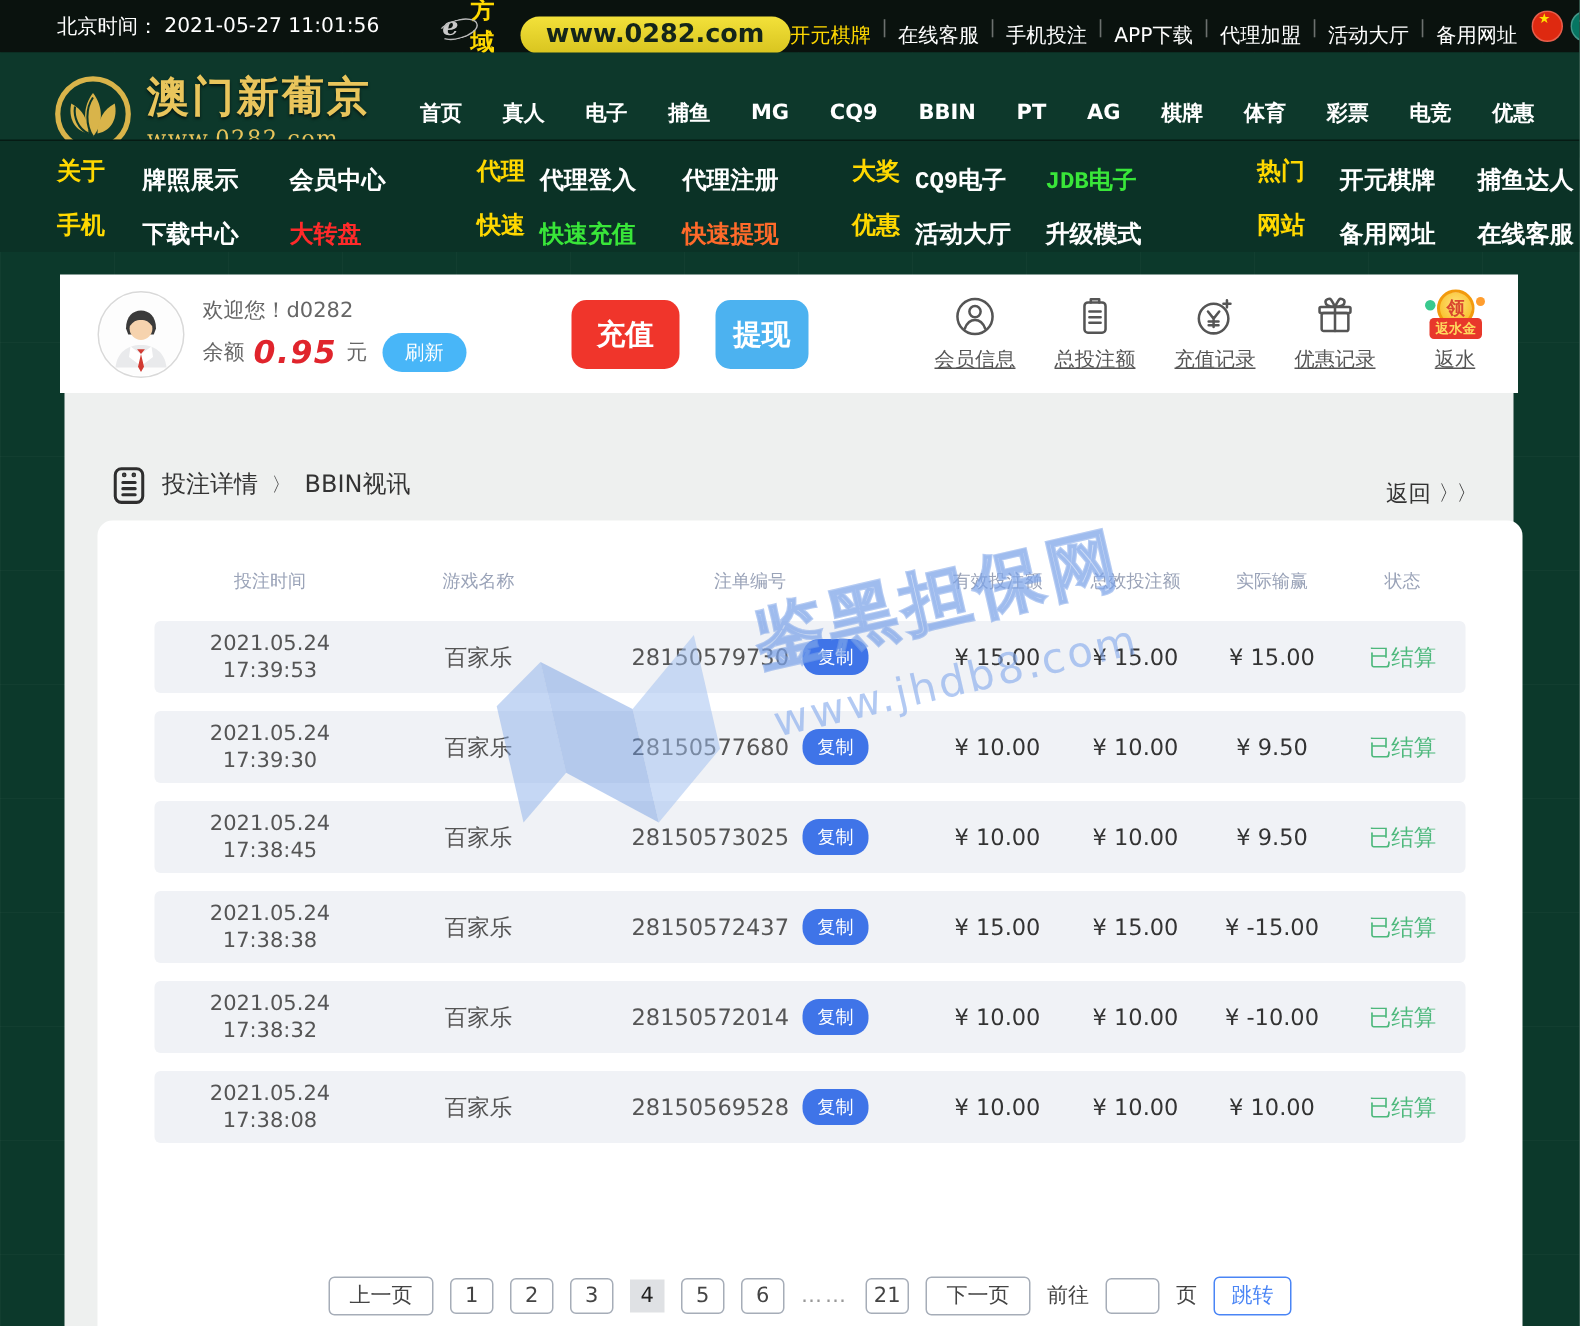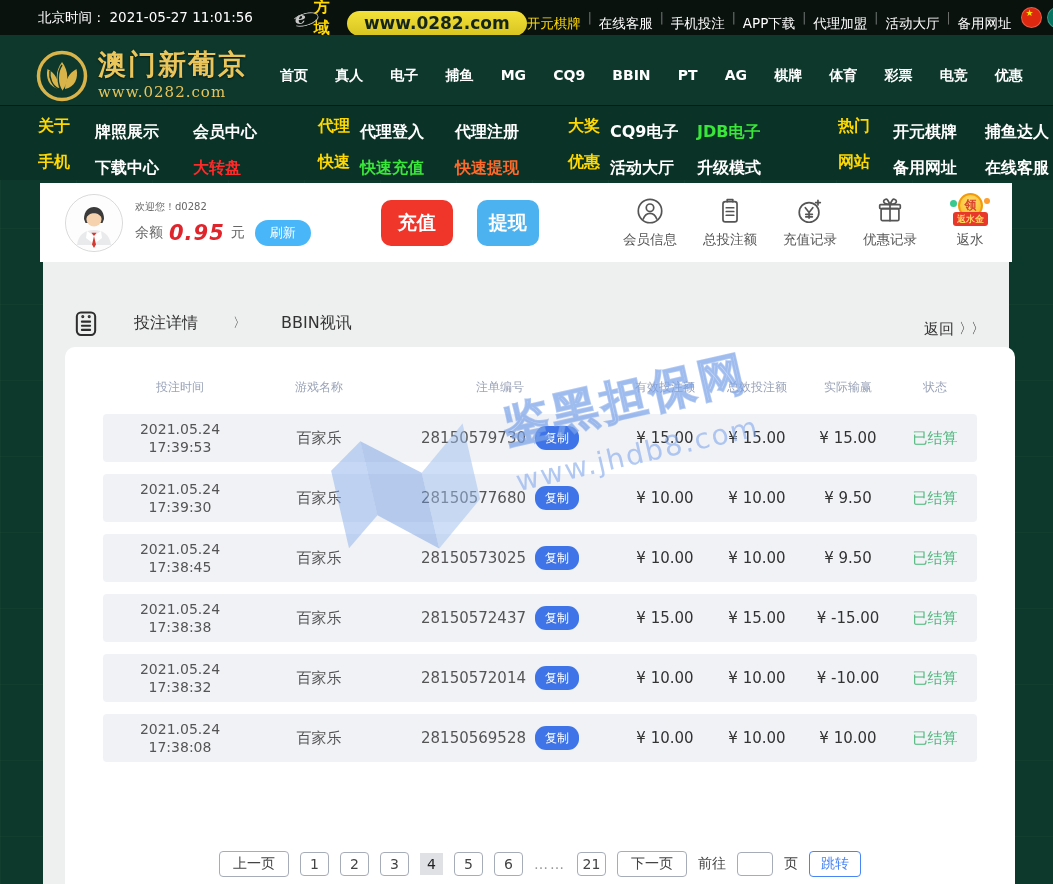--- a/index.html
+++ b/index.html
@@ -39,54 +39,54 @@
     display:flex;align-items:center;padding:0 18px 0 36px;box-sizing:border-box;justify-content:space-between;}
   .logo{display:flex;align-items:center;gap:10px;}
   .logo-emblem{width:52px;height:52px;flex:none;}
   .logo-title{font-family:"DejaVu Serif","Liberation Serif",serif;font-size:28px;font-weight:bold;color:#e9c55c;
     letter-spacing:2px;line-height:1;text-shadow:0 1px 2px rgba(0,0,0,.6);}
   .logo-domain{font-family:"DejaVu Serif","Liberation Serif",serif;font-size:15px;color:#e9c55c;margin-top:4px;letter-spacing:1px;}
   .nav{flex:1;display:flex;justify-content:space-between;margin-left:32px;padding-right:12px;}
   .nav-item{color:#fff;font-weight:bold;font-size:14px;}
 
   
-  .subnav{position:absolute;top:105px;left:0;right:0;height:75px;background:#0b3226;
-    border-top:1px solid rgba(0,0,0,.45);box-sizing:border-box;padding-top:2px;}
+  .subnav{position:absolute;top:93px;left:0;right:0;height:75px;background:#0b3226;
+    border-top:1px solid rgba(0,0,0,.45);box-sizing:border-box;padding-top:2px;font-family:Liberation Mono, monospace;}
   .sub-row{display:grid;grid-template-columns:57px 98px 125px 42px 95px 113px 42px 87px 141px 55px 92px 1fr;
     padding-left:38px;height:36px;align-items:center;font-size:16px;font-weight:bold;white-space:nowrap;}
   .sub-label{color:#ffd800;}
 
   
   .userbar{position:absolute;left:40px;top:183px;width:972px;height:79px;background:#fff;
     display:flex;align-items:center;padding-left:25px;box-sizing:border-box;}
   .avatar{width:56px;height:56px;border-radius:50%;border:1px solid #d9d9d9;overflow:hidden;flex:none;background:#fff;}
   .user-meta{margin-left:12px;}
-  .welcome{font-size:10px;color:#666;}
+  .welcome{font-size:14px;color:#666;}
   .balance-line{margin-top:6px;display:flex;align-items:center;font-size:14px;color:#666;}
   .balance-value{color:#e0242c;font-size:21px;font-weight:bold;font-style:italic;letter-spacing:1px;margin:0 6px;}
   .refresh-btn{background:#48b6f8;color:#fff;font-size:13px;border:none;border-radius:13px;padding:4px 15px;margin-left:10px;}
   .btn-deposit{margin-left:70px;width:72px;height:46px;border-radius:10px;background:#f0352b;color:#fff;font-size:19px;font-weight:bold;border:none;}
   .btn-withdraw{margin-left:24px;width:62px;height:46px;border-radius:10px;background:#4cb2f0;color:#fff;font-size:19px;font-weight:bold;border:none;}
   .quick-icons{margin-left:auto;display:flex;padding-right:2px;}
   .qi{width:80px;display:flex;flex-direction:column;align-items:center;gap:5px;cursor:pointer;}
   .qi svg{width:30px;height:30px;}
-  .qi-label{font-size:13.5px;color:#555;white-space:nowrap;}
+  .qi-label{font-size:13.5px;color:#555;white-space:nowrap;text-decoration:underline;}
   .rebate-ic{position:relative;width:40px;height:30px;}
   .coin{position:absolute;left:8px;top:-3px;width:25px;height:25px;border-radius:50%;box-sizing:border-box;
     background:radial-gradient(circle at 50% 38%,#ffe27a,#f7b614);border:2px solid #f29a0d;
     display:flex;align-items:center;justify-content:center;font-size:12px;font-weight:bold;color:#d9462f;}
   .banner{position:absolute;left:3px;top:16px;width:35px;height:14px;background:#e8382b;border-radius:3px;
     color:#ffd95e;font-size:9px;font-weight:bold;display:flex;align-items:center;justify-content:center;}
   .splash1{position:absolute;left:0;top:4px;width:7px;height:7px;border-radius:50%;background:#39c98e;}
   .splash2{position:absolute;right:0;top:2px;width:6px;height:6px;border-radius:50%;background:#ff9d2e;}
 
   
   .content{position:absolute;left:43px;top:262px;width:966px;height:622px;background:#eef0ef;
     box-sizing:border-box;padding:43px 26px 0 32px;}
-  .breadcrumb{display:flex;align-items:center;height:36px;font-size:16px;color:#333;gap:26px;}
+  .breadcrumb{display:flex;align-items:center;height:36px;font-size:16px;color:#333;}
   .bc-icon{width:22px;height:28px;margin-right:11px;}
   .bc-sep{margin:0 9px;font-size:13px;color:#444;}
   .bc-back{margin-left:auto;font-size:15px;color:#333;display:flex;align-items:center;gap:5px;}
   .bc-arrows{font-size:14px;letter-spacing:-2px;}
 
   .card{position:absolute;left:22px;top:85px;width:950px;height:537px;background:#fff;
     border-radius:10px 10px 0 0;padding-top:30px;box-sizing:border-box;}
   .thead,.trow{display:grid;grid-template-columns:154px 124px 238px 92px 92px 90px 84px;align-items:center;text-align:center;}
   .thead{margin:0 38px;height:20px;color:#9aa3b8;font-size:12px;}
   .rows{margin-top:17px;}

